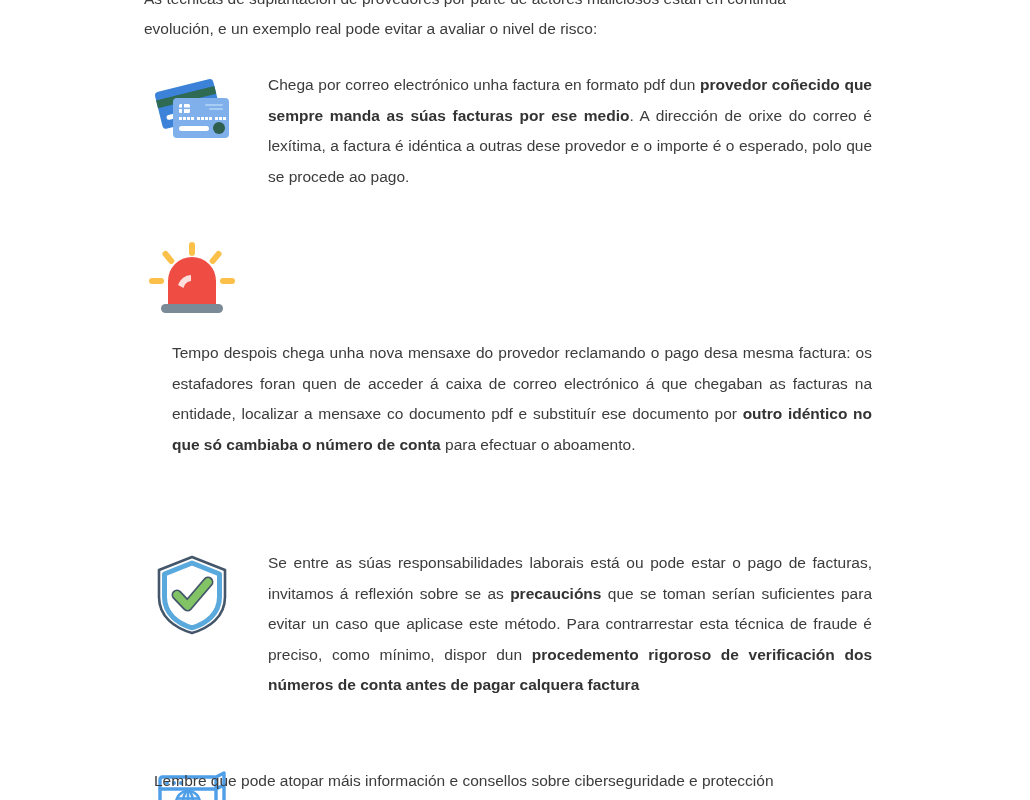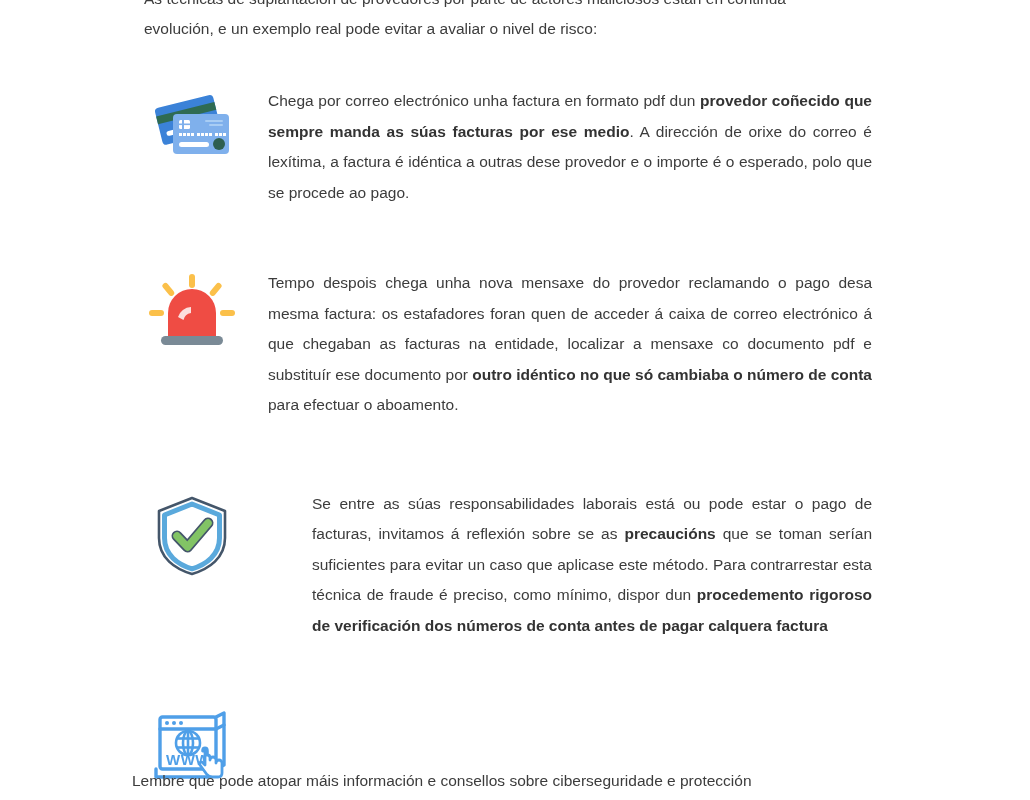--- a/index.html
+++ b/index.html
@@ -70,29 +70,29 @@
     font-size: 15.5px;
     line-height: 30.5px;
     text-align: justify;
     color: #3c3c3c;
   }
   .item-text b {
     font-weight: bold;
     color: #333333;
   }
   
-  .item-1 { margin-top: 16px; justify-content: flex-end; }
-  .item-2 { margin-top: 60px; }
-  .item-3 { margin-top: 68px; gap: 44px; }
+  .item-1 { margin-top: 0px; justify-content: flex-end; }
+  .item-2 { margin-top: 44px; flex-direction: column; }
+  .item-3 { margin-top: 88px; }
   .item-4 { margin-top: 60px; }
 
   
   .closing {
     position: absolute;
-    left: 132px;
+    left: 154px;
     top: 766px;
     width: 728px;
     font-size: 15.5px;
     line-height: 30px;
     text-align: justify;
     color: #3c3c3c;
   }
 </style>
 </head>
 <body>

